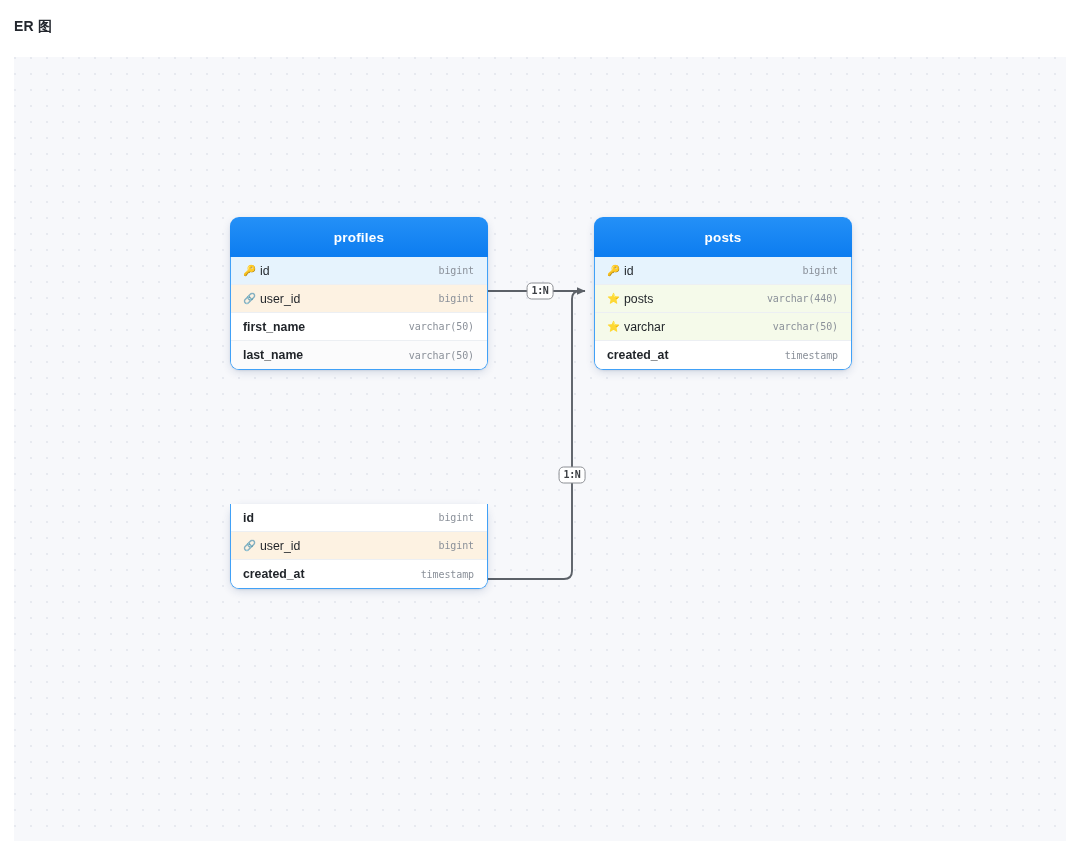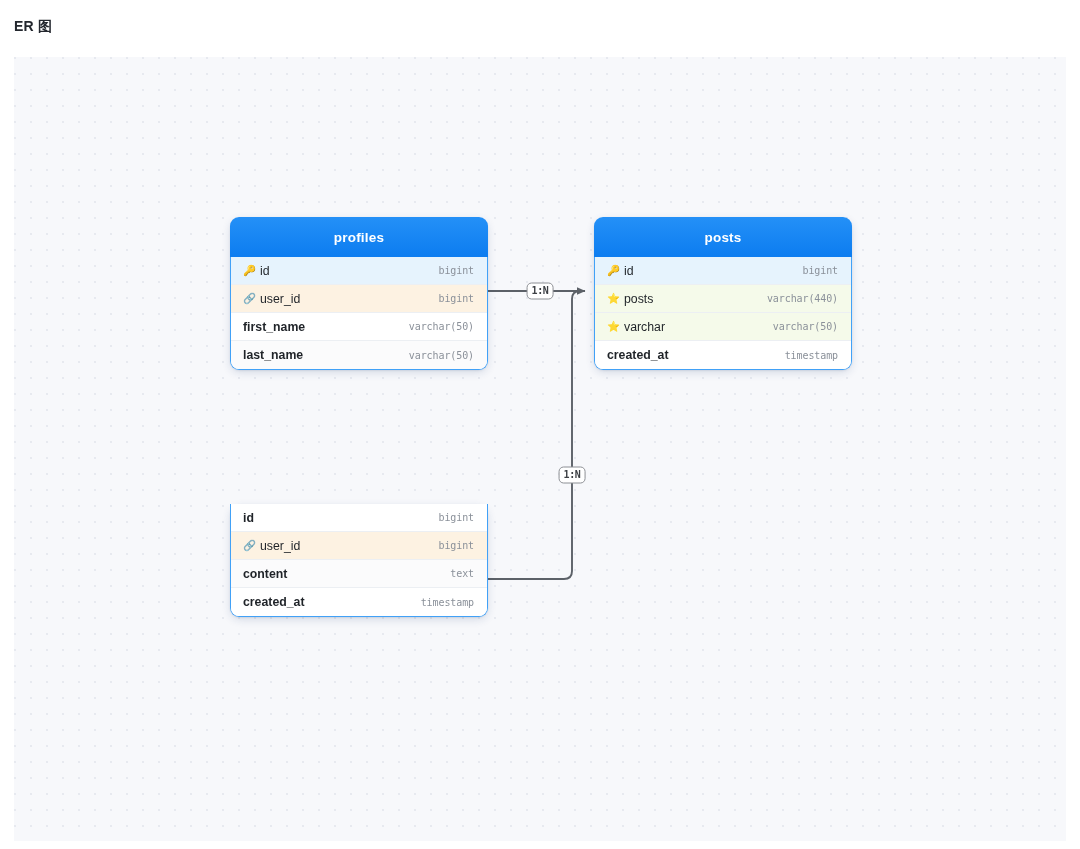--- a/index.html
+++ b/index.html
@@ -229,25 +229,20 @@
         <span class="er-type">bigint</span>
       </div>
 
       <div class="er-row fk">
         <span class="er-icon">🔗</span>
         <span class="er-col">user_id</span>
         <span class="er-type">bigint</span>
       </div>
 
 
-      <div class="er-row alt">
-        <span class="er-icon empty"></span>
-        <span class="er-col">content</span>
-        <span class="er-type">text</span>
-      </div>
 
       <div class="er-row">
         <span class="er-icon empty"></span>
         <span class="er-col">created_at</span>
         <span class="er-type">timestamp</span>
       </div>
 
     </div>
   </div>
 

